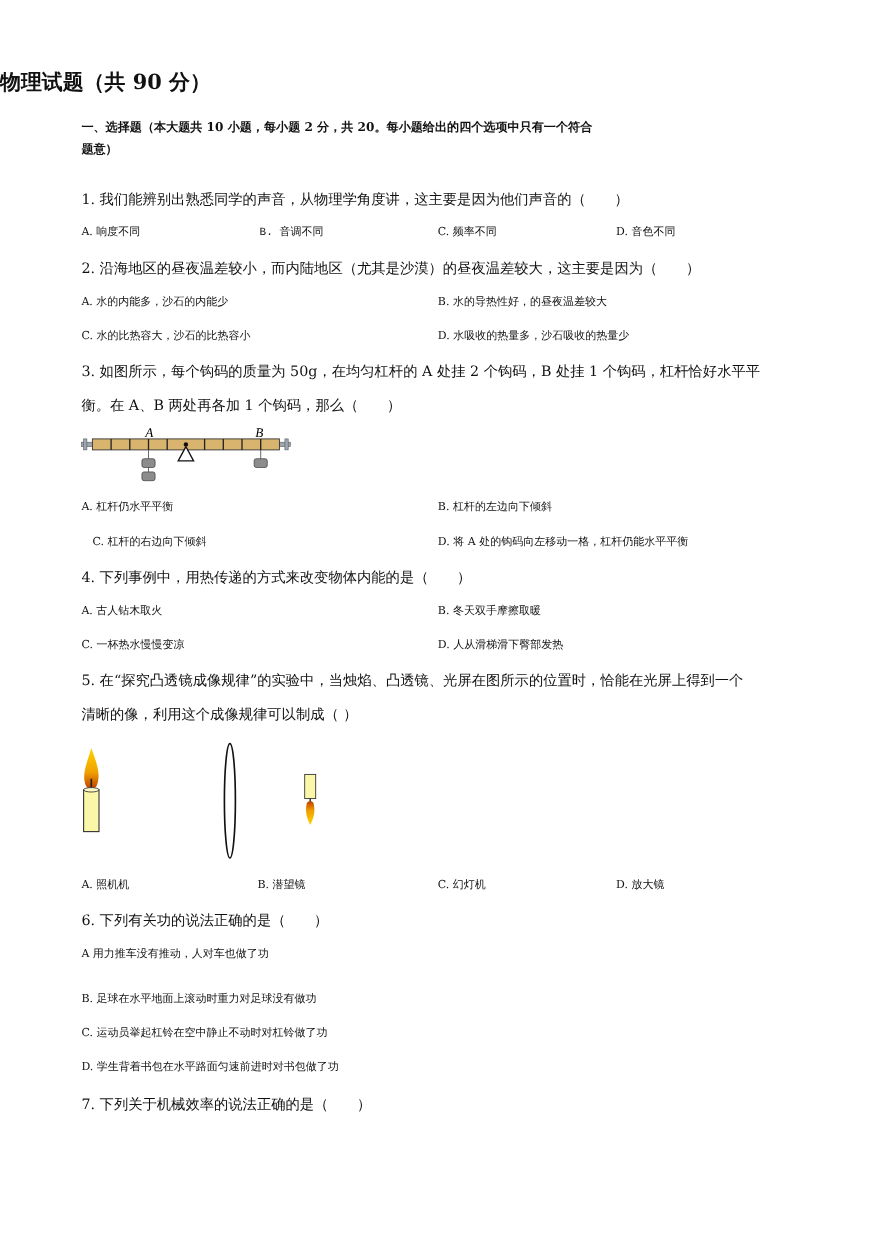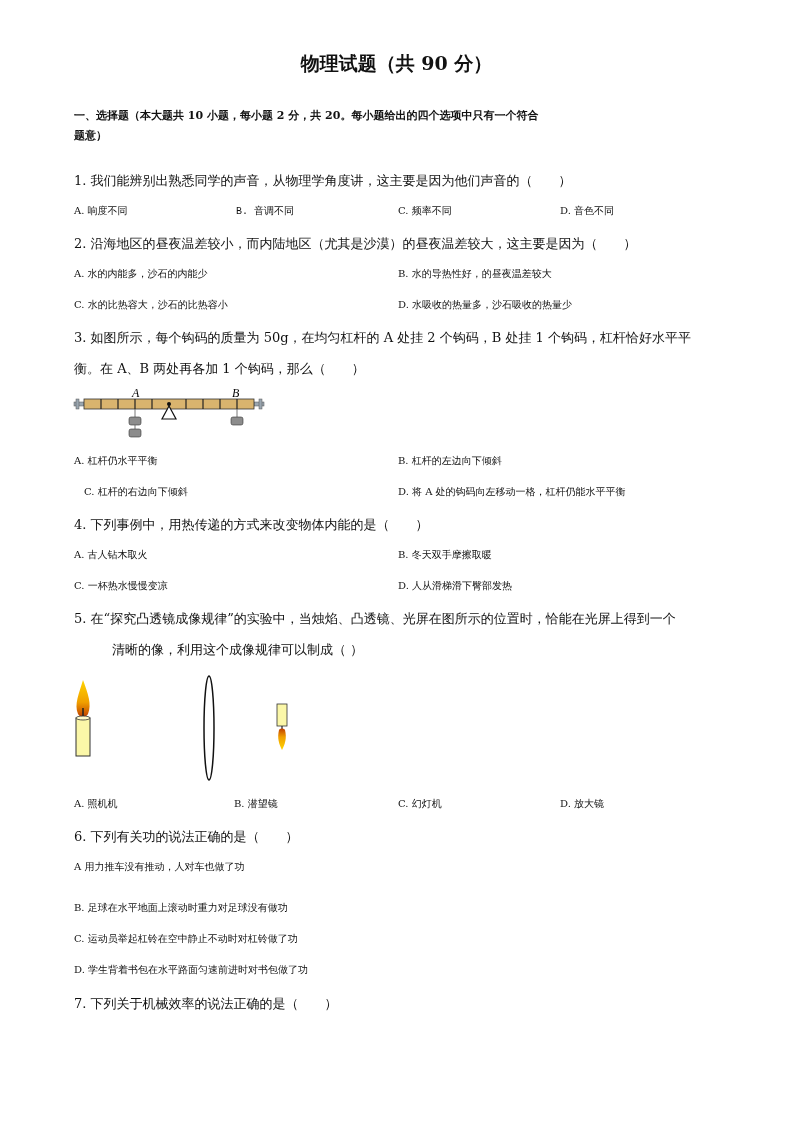--- a/index.html
+++ b/index.html
@@ -1,19 +1,19 @@
 <!DOCTYPE html>
 <html><head>
 <meta charset="utf-8">
 <style>
   html, body { margin: 0; padding: 0; background: #ffffff; }
   body { width: 793px; height: 1122px; position: relative; overflow: hidden;
          font-family: "DejaVu Serif", "Liberation Serif", serif; color: #111; }
   .abs { position: absolute; white-space: nowrap; }
-  .title { left: 0; width: 793px; text-align: center; top: 51px; font-size: 19px; font-weight: bold; }
+  .title { left: 0; width: 793px; top: 62px; font-size: 19px; font-weight: bold; }
   .sect { left: 74px; font-size: 11px; font-weight: bold; }
   .line { font-size: 13px; }
   .opt { font-size: 10px; }
   .fig { position: absolute; }
 </style>
 </head>
 <body>
 
 <div class="abs title">物理试题（共 90 分）</div>
 
@@ -76,21 +76,21 @@
 <div class="abs opt" style="left:84px;top:485px;">C. 杠杆的右边向下倾斜</div>
 <div class="abs opt" style="left:398px;top:485px;">D. 将 A 处的钩码向左移动一格，杠杆仍能水平平衡</div>
 
 <div class="abs line" style="left:74px;top:516px;">4. 下列事例中，用热传递的方式来改变物体内能的是（　　）</div>
 <div class="abs opt" style="left:74px;top:548px;">A. 古人钻木取火</div>
 <div class="abs opt" style="left:398px;top:548px;">B. 冬天双手摩擦取暖</div>
 <div class="abs opt" style="left:74px;top:579px;">C. 一杯热水慢慢变凉</div>
 <div class="abs opt" style="left:398px;top:579px;">D. 人从滑梯滑下臀部发热</div>
 
 <div class="abs line" style="left:74px;top:610px;">5. 在“探究凸透镜成像规律”的实验中，当烛焰、凸透镜、光屏在图所示的位置时，恰能在光屏上得到一个</div>
-<div class="abs line" style="left:74px;top:641px;margin-left:38px;">清晰的像，利用这个成像规律可以制成（ ）</div>
+<div class="abs line" style="left:74px;top:641px;">清晰的像，利用这个成像规律可以制成（ ）</div>
 
 <div class="fig" style="left:60px;top:672px;width:260px;height:112px;">
   <svg width="260" height="112" viewBox="0 0 260 112">
     <defs>
       <linearGradient id="flame" x1="0" y1="0" x2="0" y2="1">
         <stop offset="0" stop-color="#ffd400"></stop>
         <stop offset="0.6" stop-color="#f0a000"></stop>
         <stop offset="1" stop-color="#c04000"></stop>
       </linearGradient>
       <linearGradient id="flame2" x1="0" y1="1" x2="0" y2="0">

